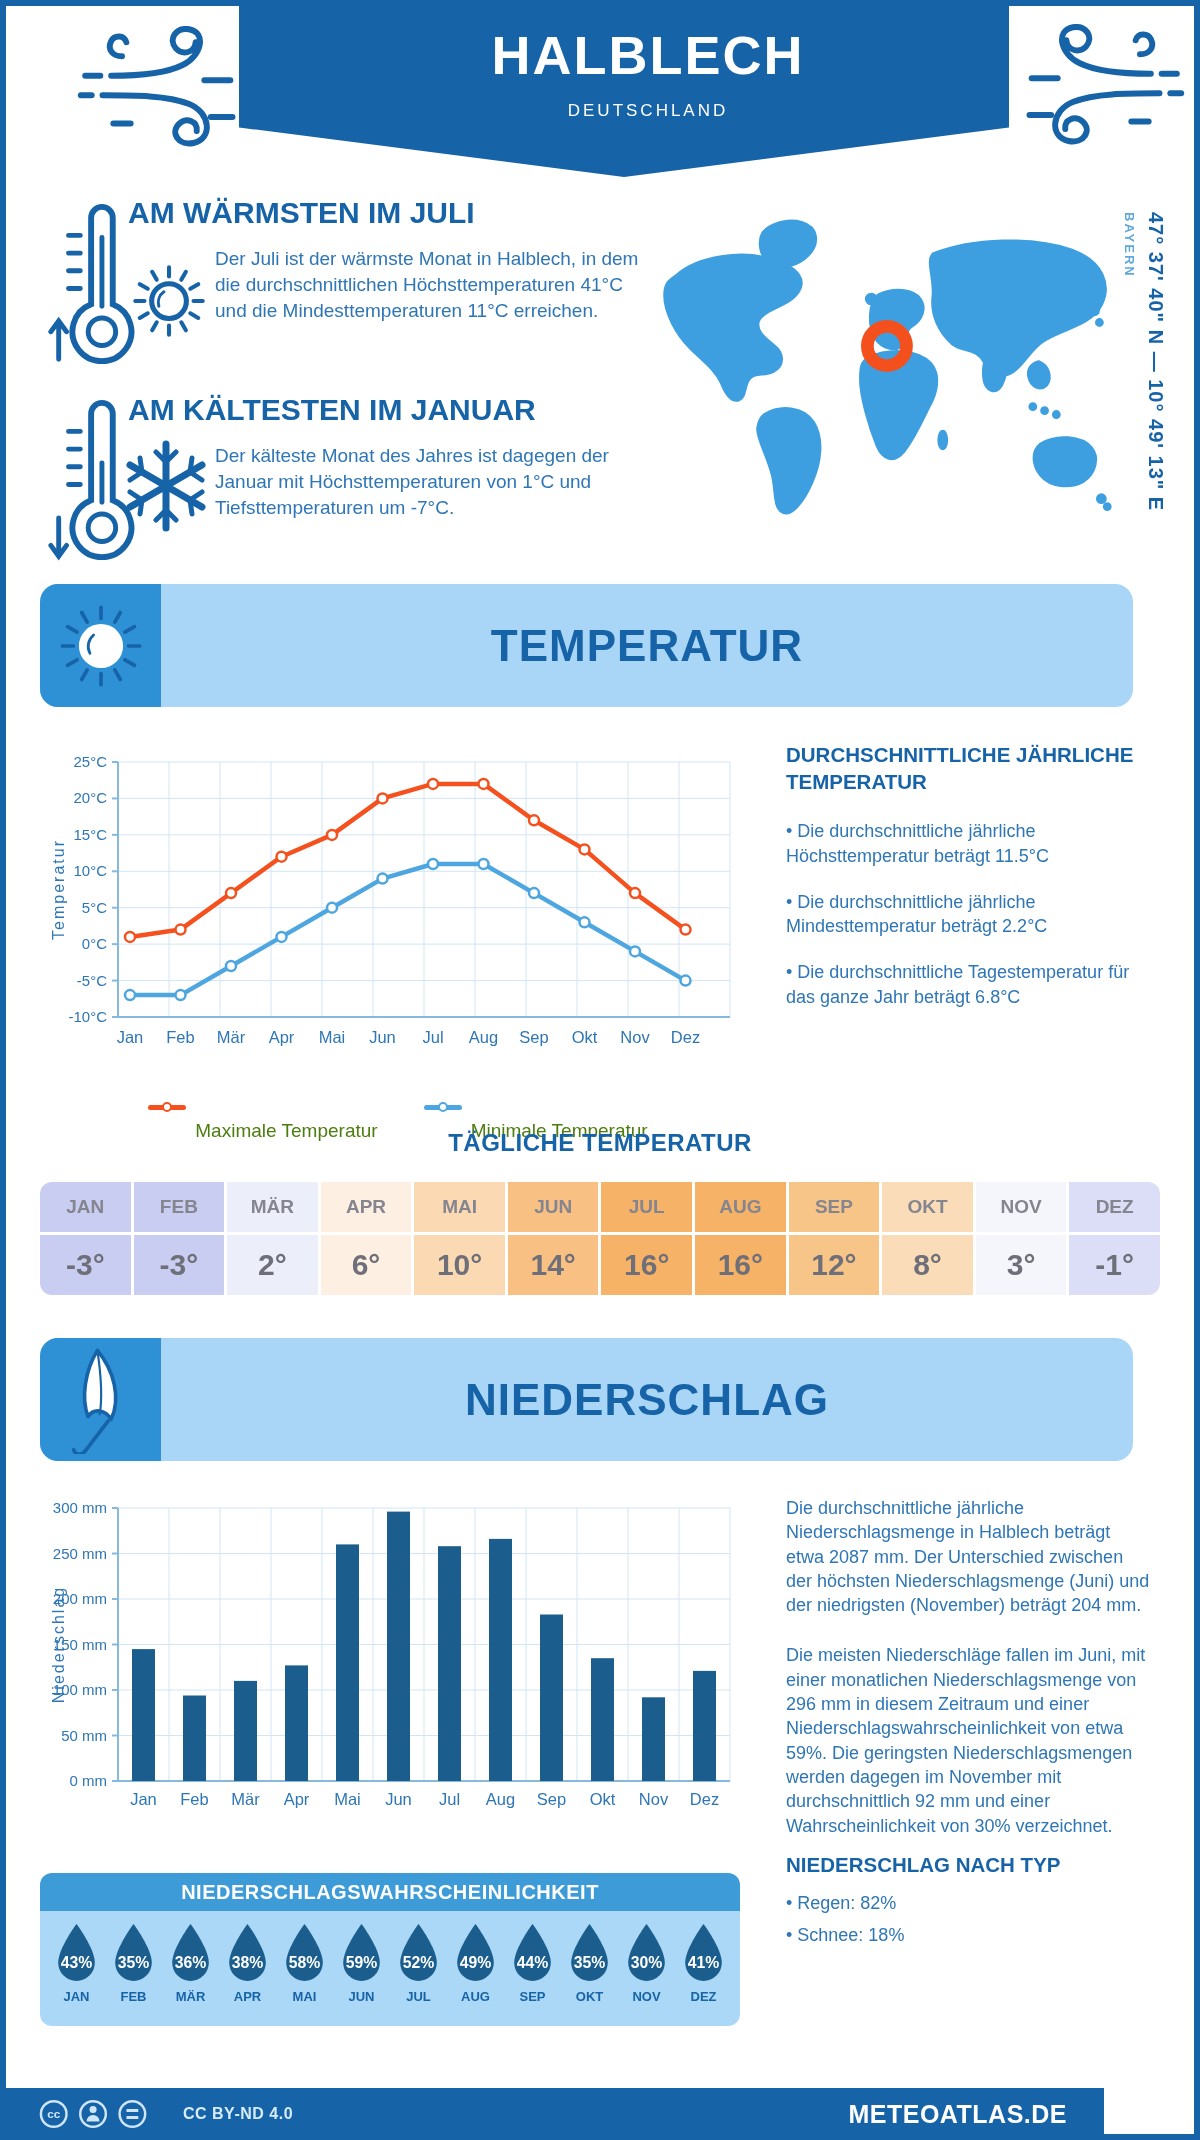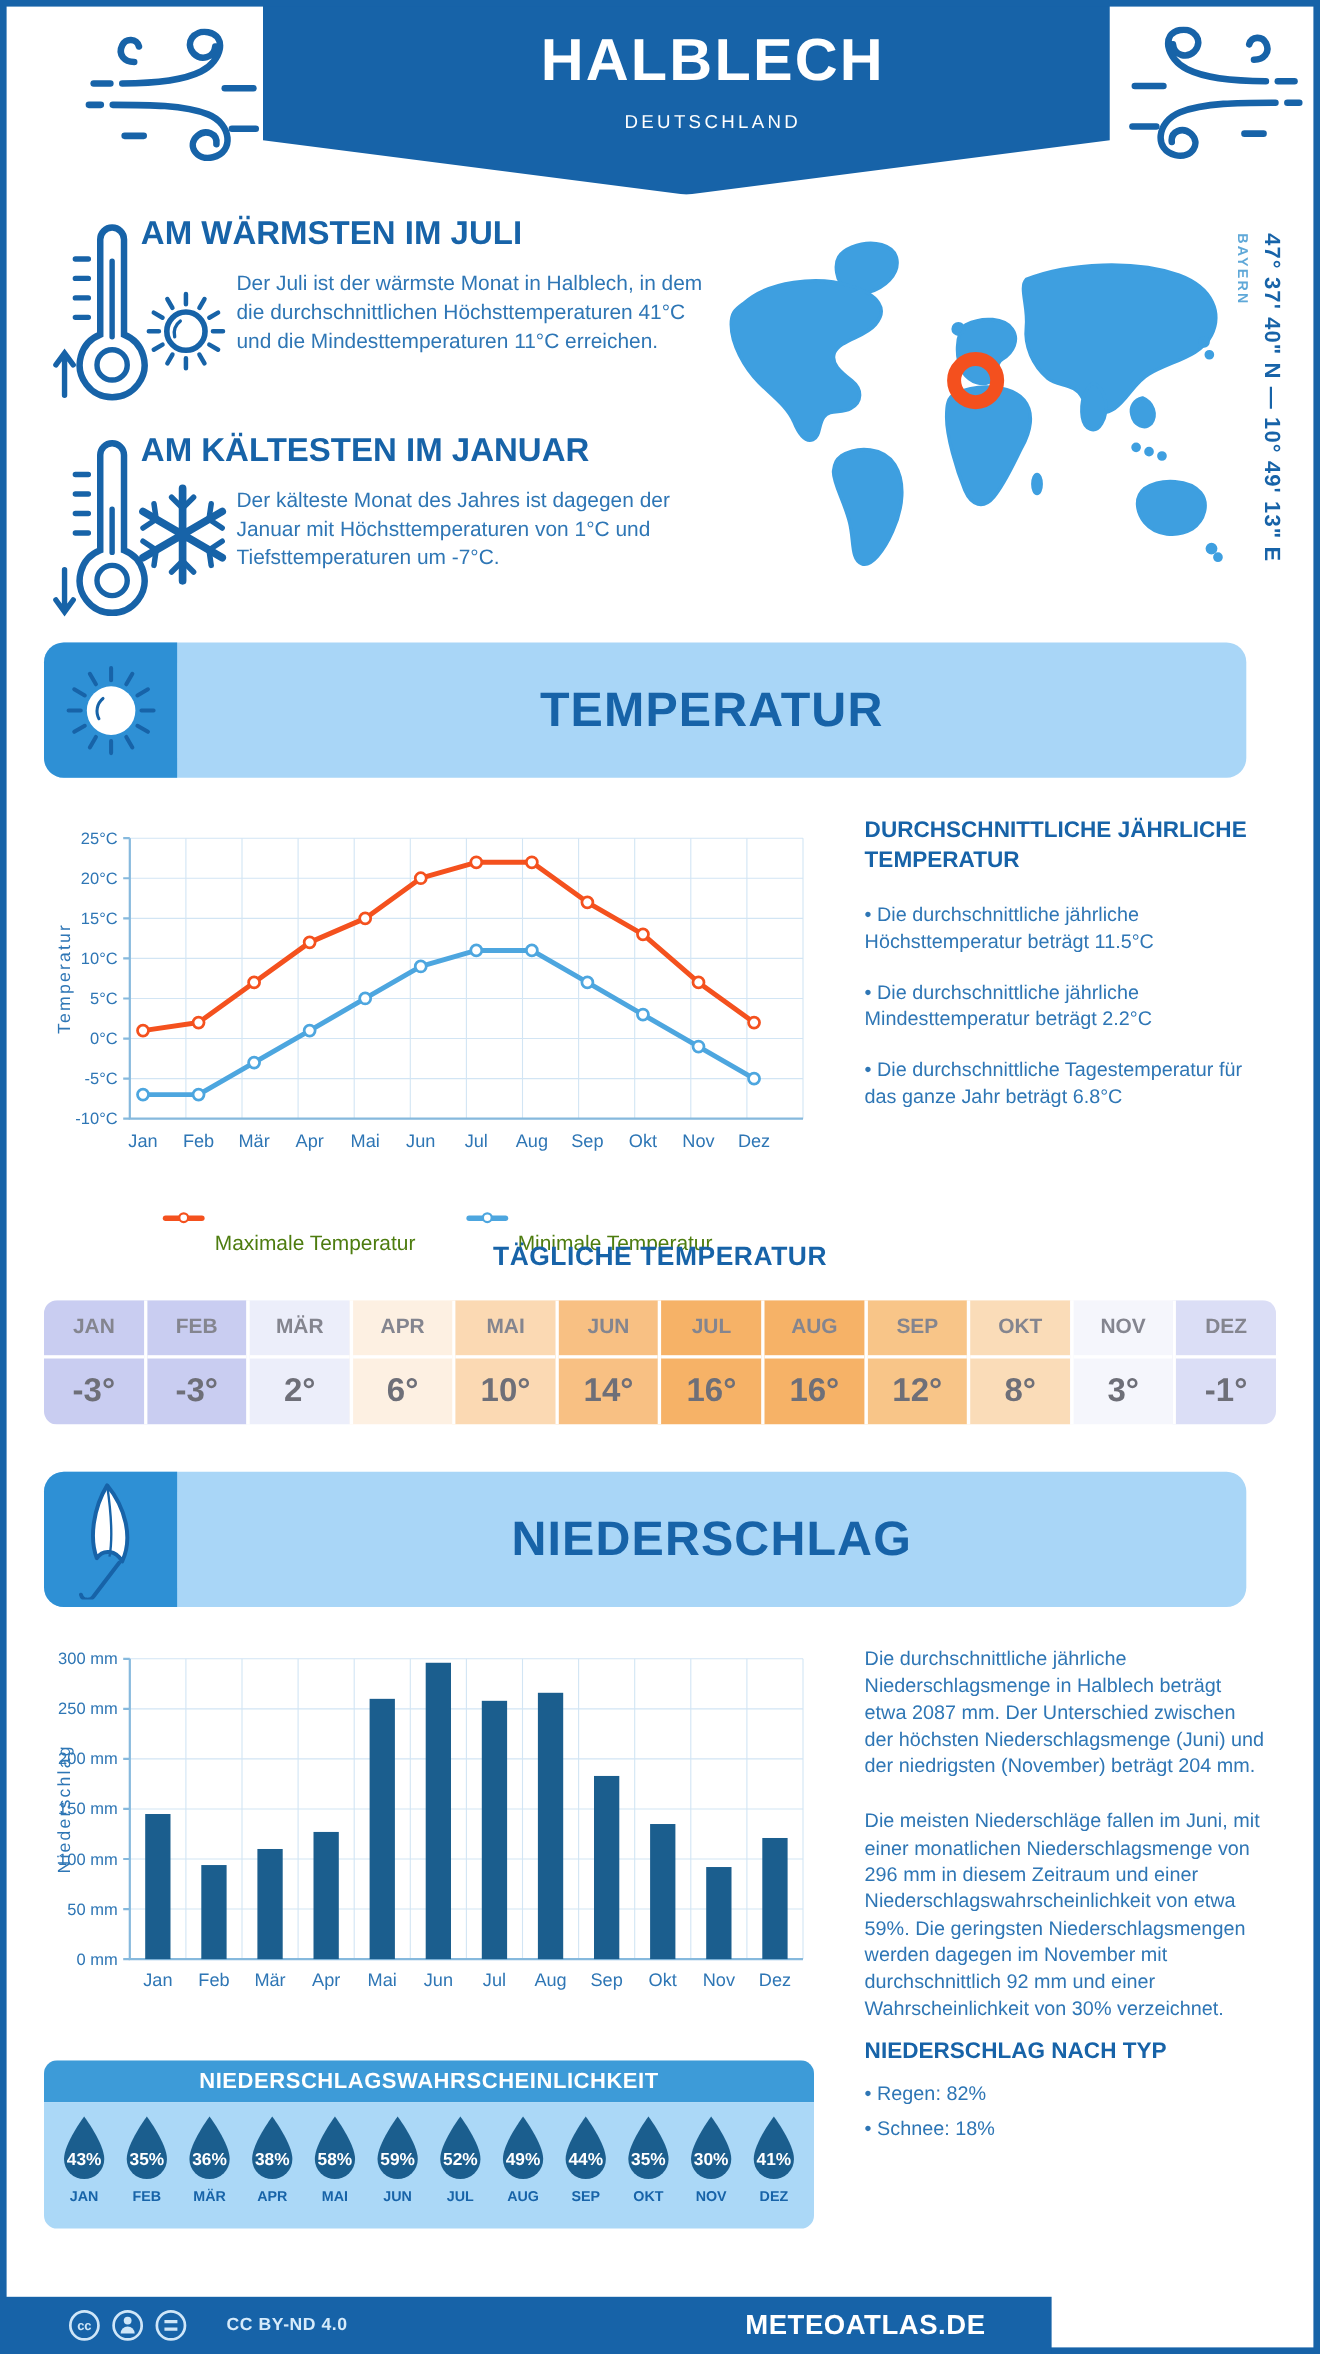--- a/index.html
+++ b/index.html
@@ -53,22 +53,22 @@
 
   
   .prob{left:40px;top:1873px;width:700px;height:153px;border-radius:12px;overflow:hidden;}
   .prob-h{height:38px;background:#3D9BD8;color:#fff;font-size:20px;font-weight:bold;letter-spacing:0.5px;
           display:flex;align-items:center;justify-content:center;}
   .prob-b{height:126px;background:#ABD8F7;display:flex;padding:0 8px;}
   .drop-cell{flex:1;display:flex;flex-direction:column;align-items:center;padding-top:11px;}
   .drop-month{margin-top:6px;font-size:13px;font-weight:bold;color:#1763A8;}
 
   
-  .footer{left:0;top:2088px;width:956px;height:52px;background:#1763A8;display:flex;align-items:center;
-          padding:0 60px;box-sizing:border-box;z-index:60;}
+  .footer{left:0;top:2088px;width:1104px;height:52px;background:#1763A8;display:flex;align-items:center;
+          padding:0 37px;box-sizing:border-box;z-index:60;}
   .cc-text{color:#D6EBFB;font-size:16px;font-weight:bold;letter-spacing:0.5px;margin-left:28px;}
   .site{margin-left:auto;color:#fff;font-size:25px;font-weight:bold;letter-spacing:0.5px;}
 </style>
 </head>
 <body>
 
 <div class="page">
 
   <div class="abs hbanner">
     <h1>HALBLECH</h1>

